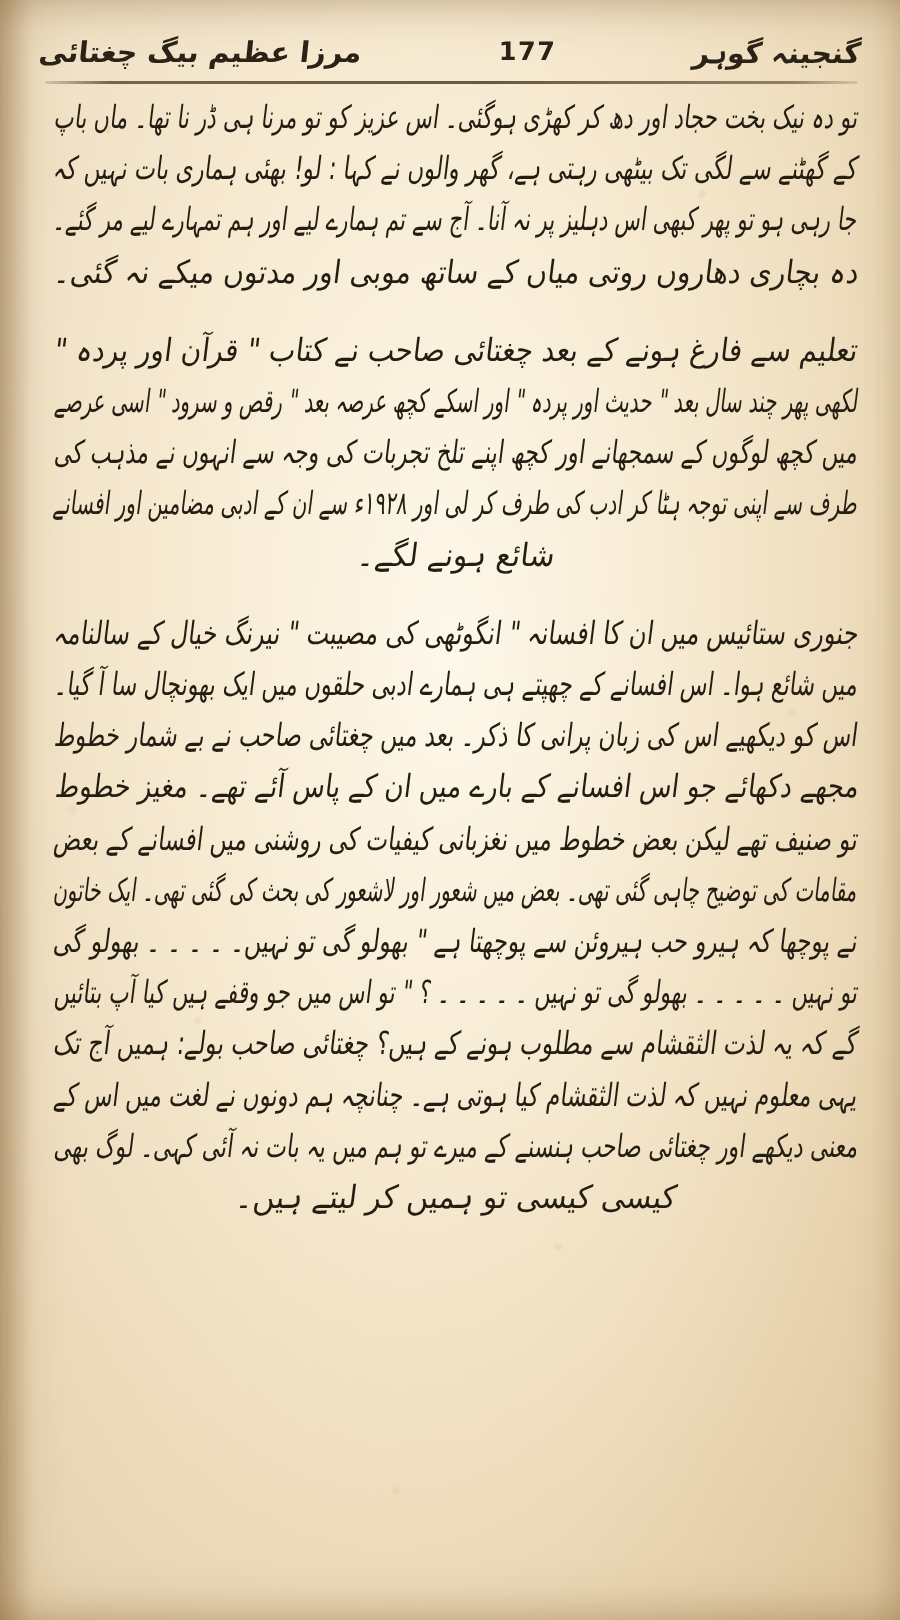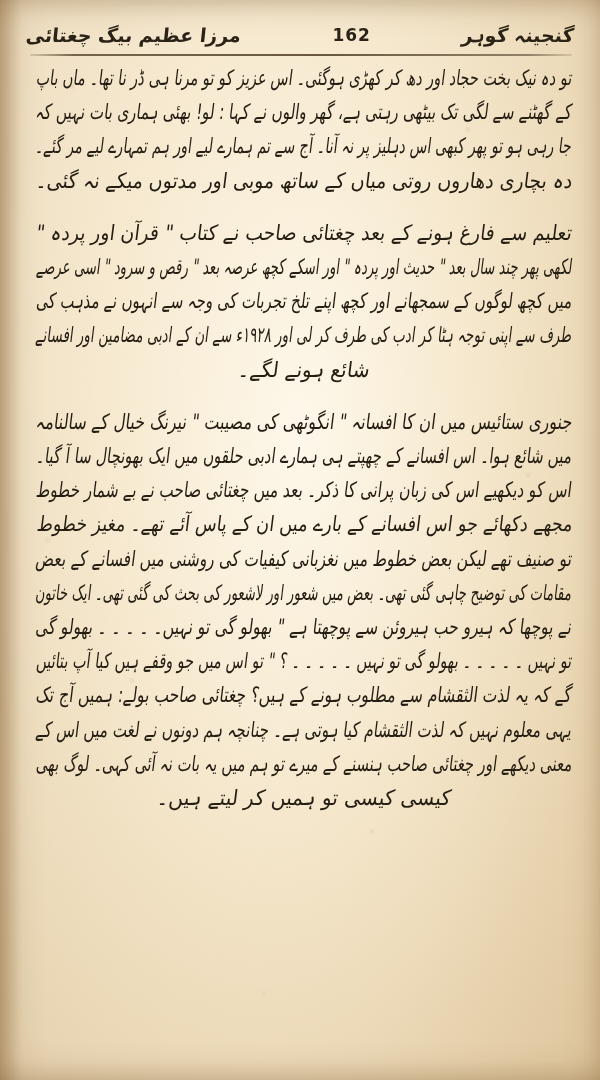--- a/index.html
+++ b/index.html
@@ -133,21 +133,21 @@
 </style>
 </head>
 <body>
 
 <div class="page">
   <div class="grain"></div>
   <div class="spine"></div>
 
   <div class="header">
     <div class="hdr-item hdr-right">گنجینہ گوہر</div>
-    <div class="hdr-item hdr-page">162</div>
+    <div class="hdr-item hdr-page">177</div>
     <div class="hdr-item hdr-left">مرزا عظیم بیگ چغتائی</div>
   </div>
   <div class="rule"></div>
 
   <div class="body">
 
     <div class="para">
       <div class="line"><span class="run" style="transform: skewX(-7deg) scaleY(1.06) scaleX(0.721);">تو دہ نیک بخت حجاد اور دھ کر کھڑی ہوگئی۔ اس عزیز کو تو مرنا ہی ڈر نا تھا۔ ماں باپ</span></div>
       <div class="line"><span class="run" style="transform: skewX(-7deg) scaleY(1.06) scaleX(0.749);">کے گھٹنے سے لگی تک بیٹھی رہتی ہے، گھر والوں نے کہا : لو! بھئی ہماری بات نہیں کہ</span></div>
       <div class="line"><span class="run" style="transform: skewX(-7deg) scaleY(1.06) scaleX(0.702);">جا رہی ہو تو پھر کبھی اس دہلیز پر نہ آنا۔ آج سے تم ہمارے لیے اور ہم تمہارے لیے مر گئے۔</span></div>

